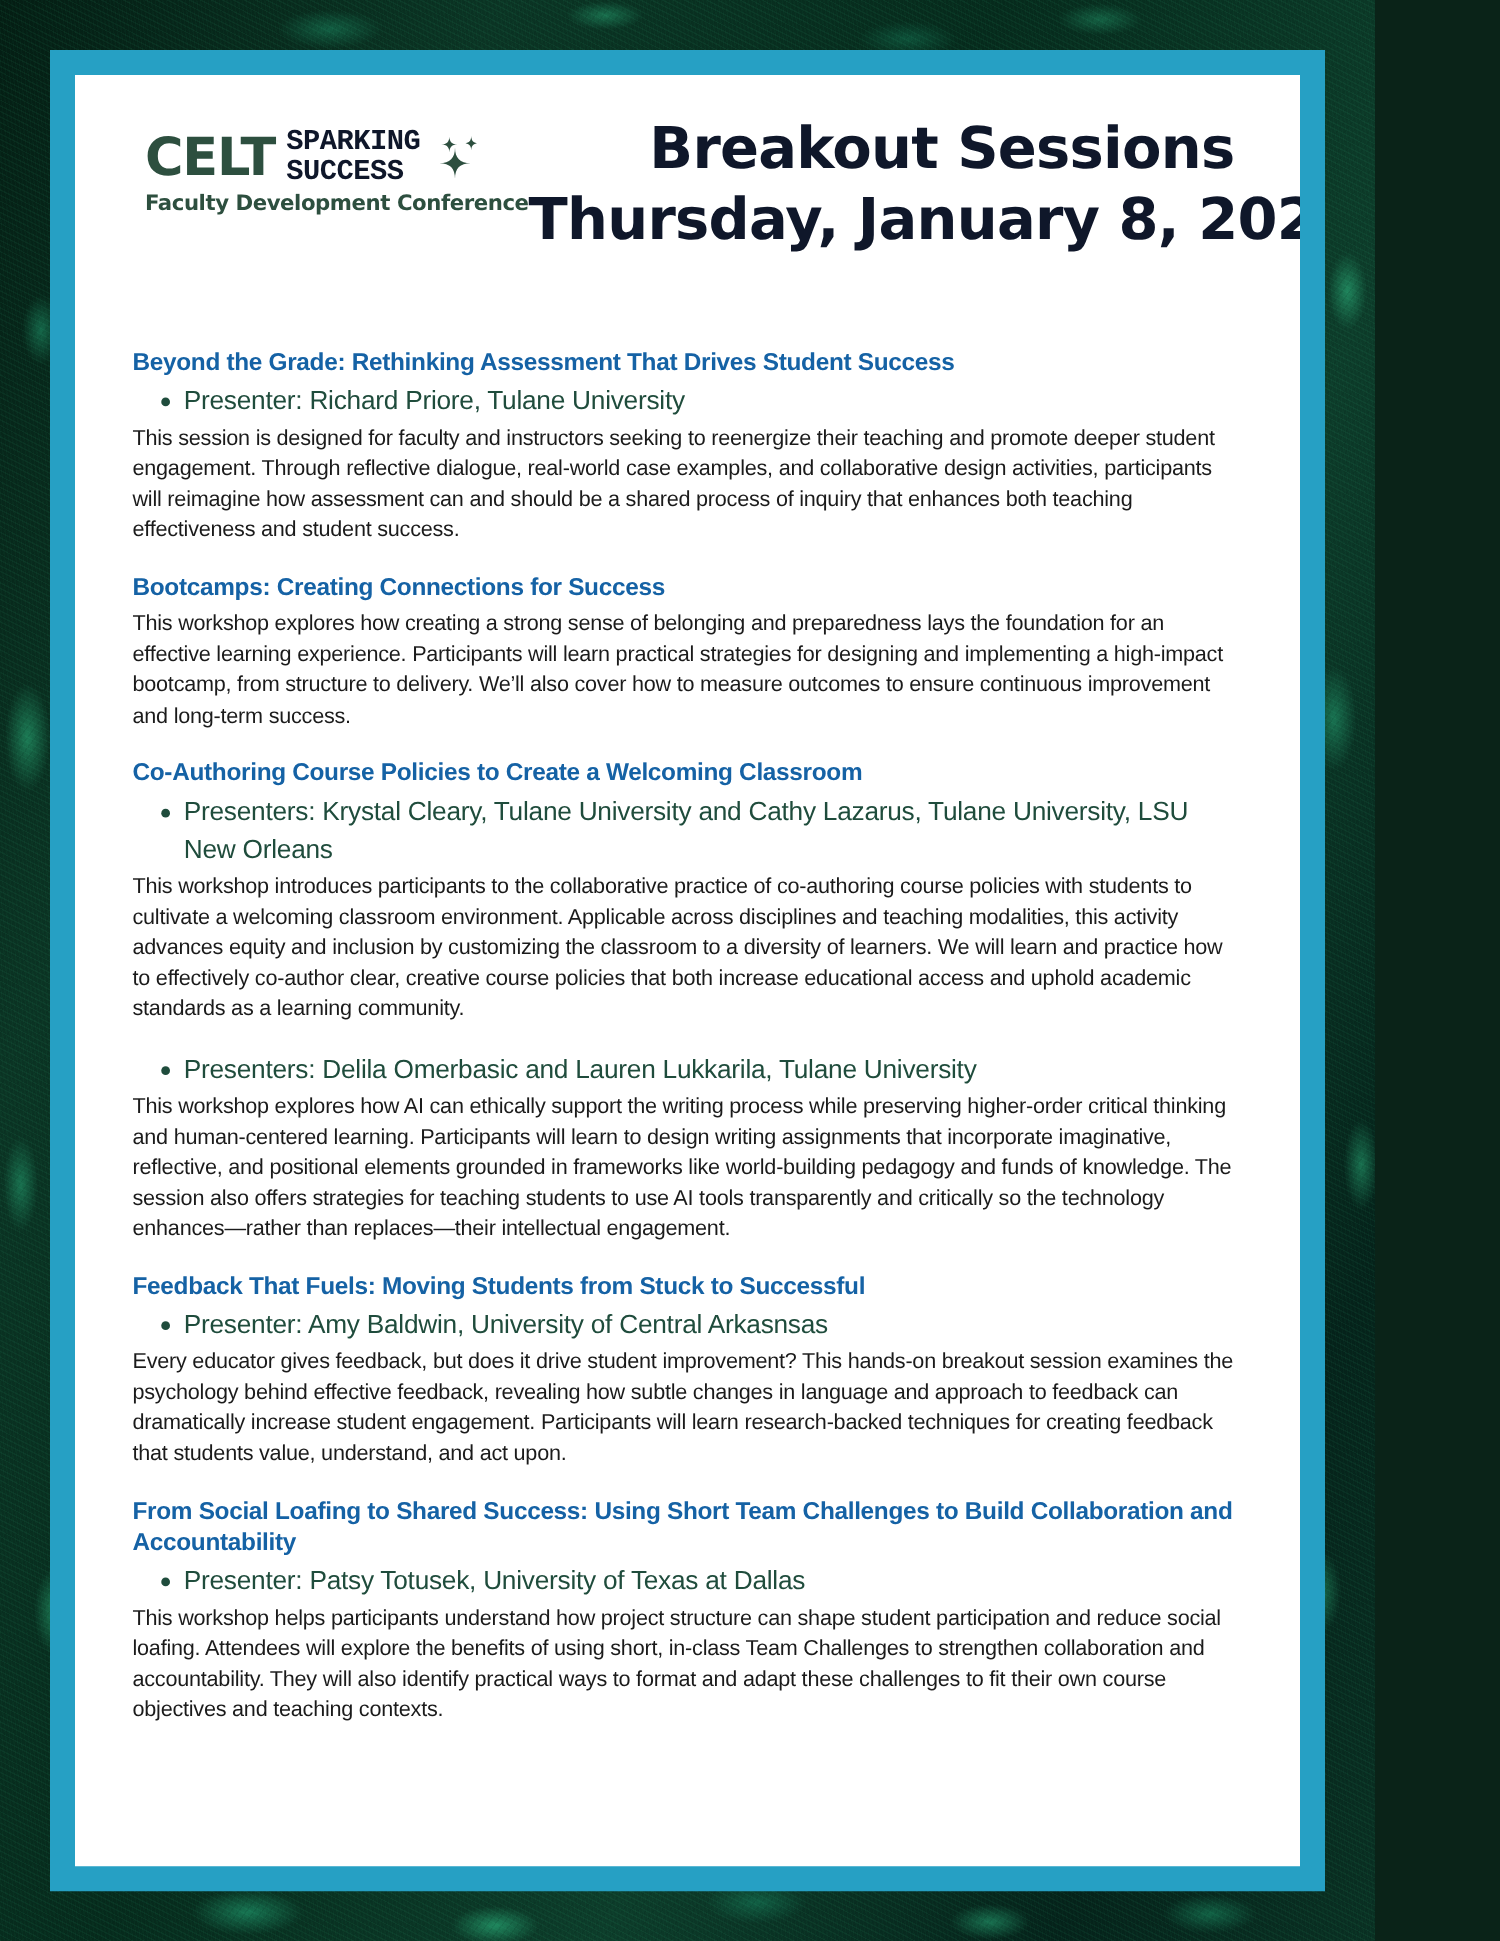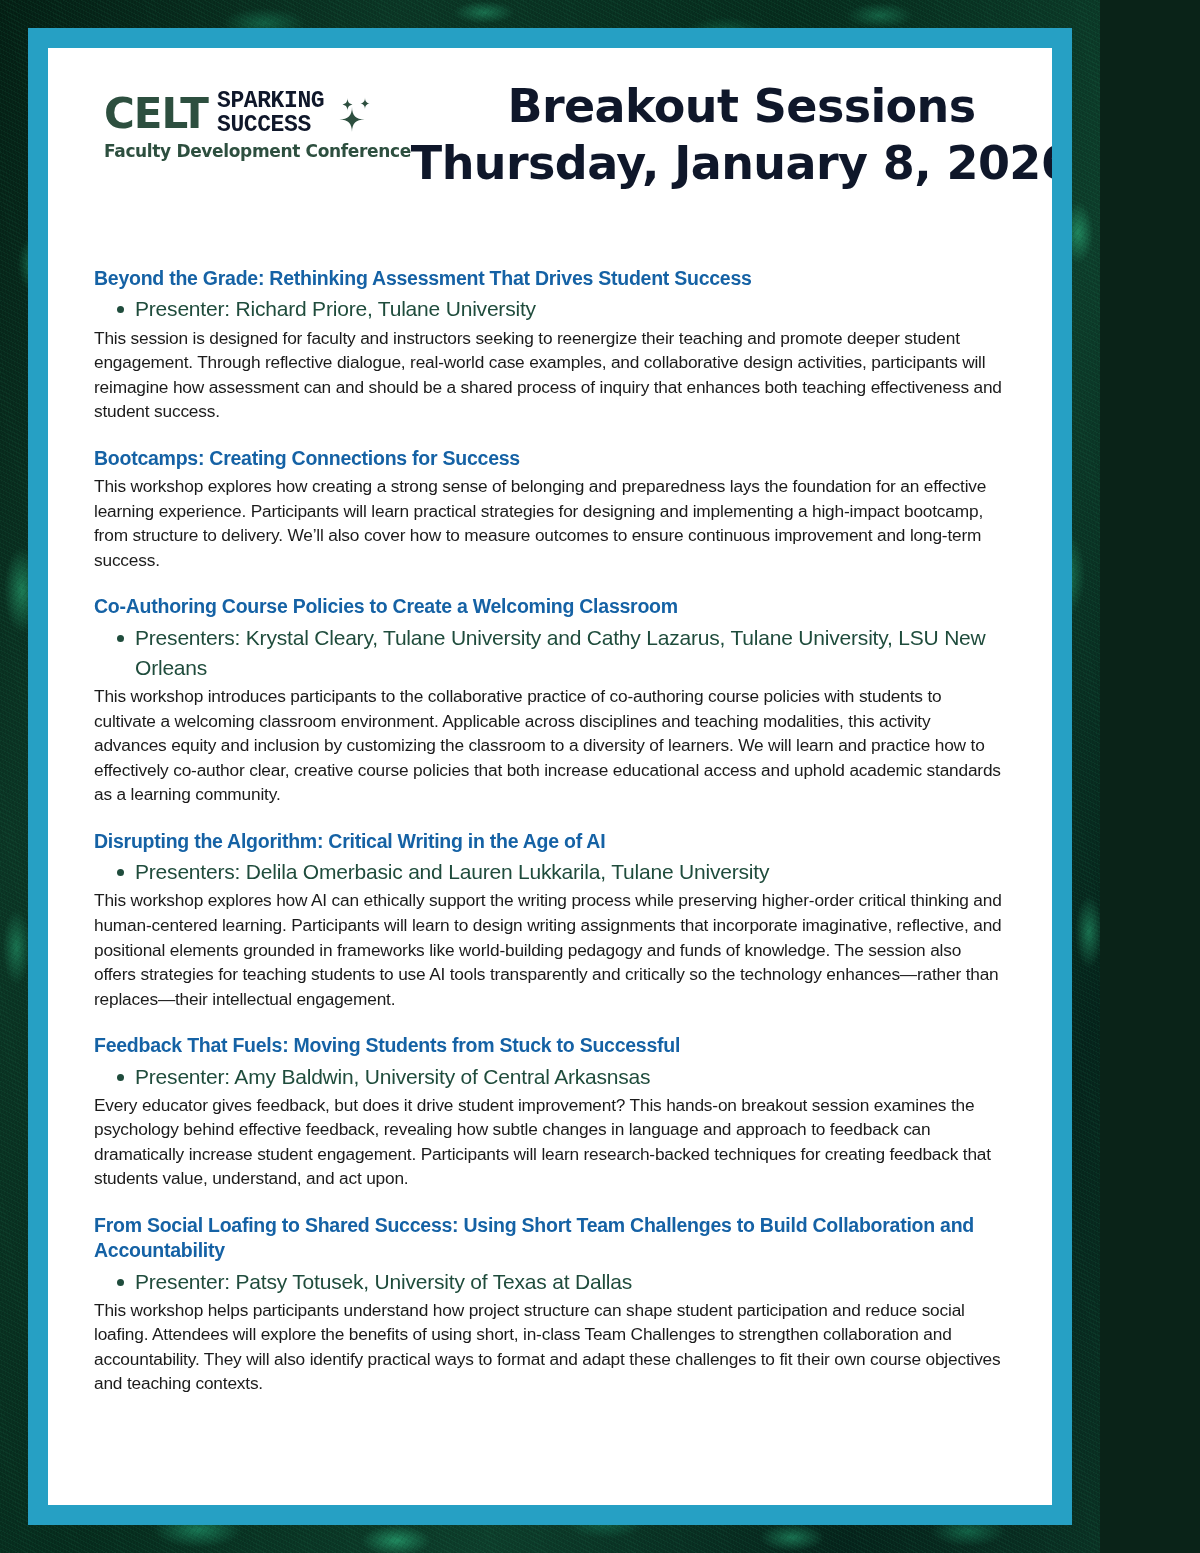--- a/index.html
+++ b/index.html
@@ -44,21 +44,21 @@
       radial-gradient(ellipse 60px 22px at 24% 1.5%,rgba(24,126,90,.58),  rgba(24,126,90,0) 70%),
       radial-gradient(ellipse 44px 16px at 44% 0.8%,rgba(40,168,118,.50), rgba(40,168,118,0) 70%),
       radial-gradient(ellipse 56px 20px at 66% 2%,  rgba(18,108,78,.56),  rgba(18,108,78,0) 70%),
       radial-gradient(ellipse 48px 18px at 80% 1%,  rgba(34,150,106,.48), rgba(34,150,106,0) 70%),
       radial-gradient(ellipse 64px 26px at 18% 98.5%,rgba(30,146,104,.70),rgba(30,146,104,0) 70%),
       radial-gradient(ellipse 50px 22px at 36% 99.2%,rgba(44,184,128,.62),rgba(44,184,128,0) 70%),
       radial-gradient(ellipse 58px 24px at 55% 98%, rgba(20,116,84,.66),  rgba(20,116,84,0) 70%),
       radial-gradient(ellipse 46px 20px at 72% 99%, rgba(38,164,116,.58), rgba(38,164,116,0) 70%),
       radial-gradient(ellipse 54px 22px at 88% 98.6%,rgba(24,130,92,.62), rgba(24,130,92,0) 70%),
       linear-gradient(115deg, #041d13 0%, #0b3424 22%, #062a1c 44%, #0d3c2a 66%, #05221a 86%, #0a3023 100%);
-    padding: 28px;
+    padding: 40px;
   }
 
   
   #grain {
     position: absolute;
     inset: 0;
     pointer-events: none;
     opacity: .5;
     background-image:
       repeating-linear-gradient(27deg, rgba(60,200,140,.13) 0 1px, rgba(0,0,0,0) 1px 4px),
@@ -260,21 +260,20 @@
 
         <div class="session">
           <h2 class="session-title">Co-Authoring Course Policies to Create a Welcoming Classroom</h2>
           <ul class="presenter-list">
             <li class="presenter-item">Presenters: Krystal Cleary, Tulane University and Cathy Lazarus, Tulane University, LSU New Orleans</li>
           </ul>
           <p class="session-desc">This workshop introduces participants to the collaborative practice of co-authoring course policies with students to cultivate a welcoming classroom environment. Applicable across disciplines and teaching modalities, this activity advances equity and inclusion by customizing the classroom to a diversity of learners. We will learn and practice how to effectively co-author clear, creative course policies that both increase educational access and uphold academic standards as a learning community.</p>
         </div>
 
         <div class="session">
-          <h2 class="session-title">Disrupting the Algorithm: Critical Writing in the Age of AI</h2>
           <ul class="presenter-list">
             <li class="presenter-item">Presenters: Delila Omerbasic and Lauren Lukkarila, Tulane University</li>
           </ul>
           <p class="session-desc">This workshop explores how AI can ethically support the writing process while preserving higher-order critical thinking and human-centered learning. Participants will learn to design writing assignments that incorporate imaginative, reflective, and positional elements grounded in frameworks like world-building pedagogy and funds of knowledge. The session also offers strategies for teaching students to use AI tools transparently and critically so the technology enhances—rather than replaces—their intellectual engagement.</p>
         </div>
 
         <div class="session">
           <h2 class="session-title">Feedback That Fuels: Moving Students from Stuck to Successful</h2>
           <ul class="presenter-list">
             <li class="presenter-item">Presenter: Amy Baldwin, University of Central Arkasnsas</li>

